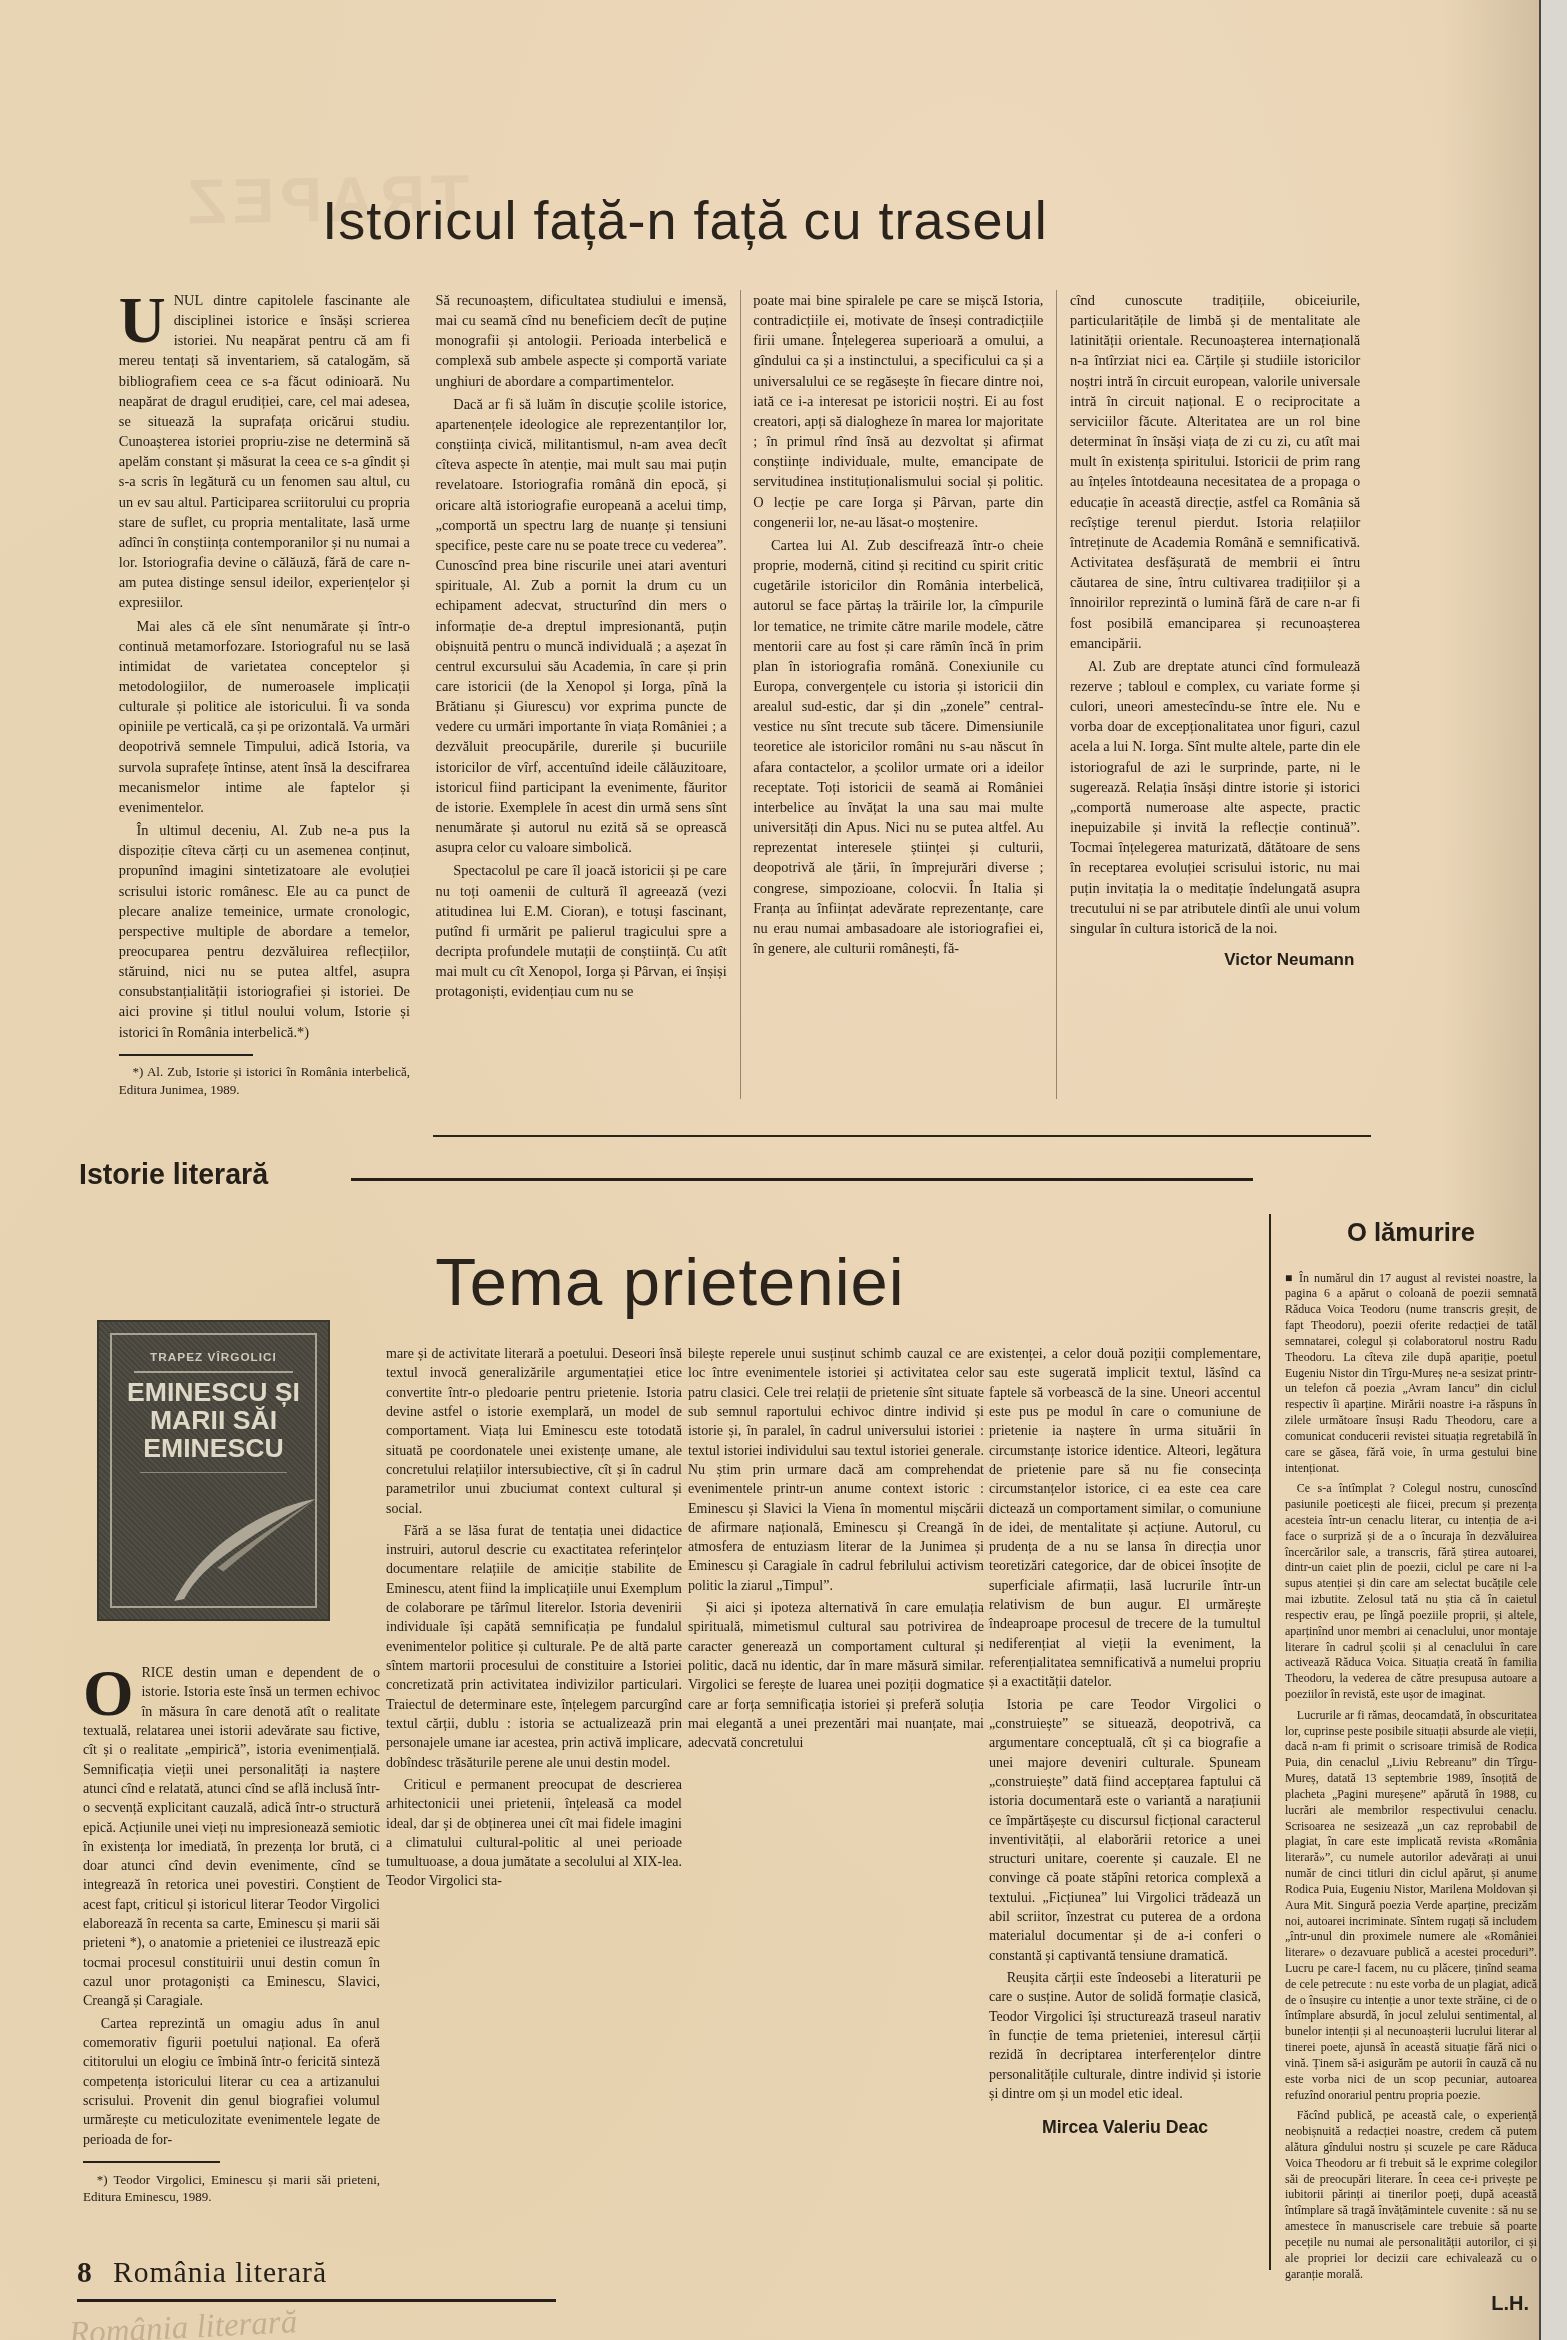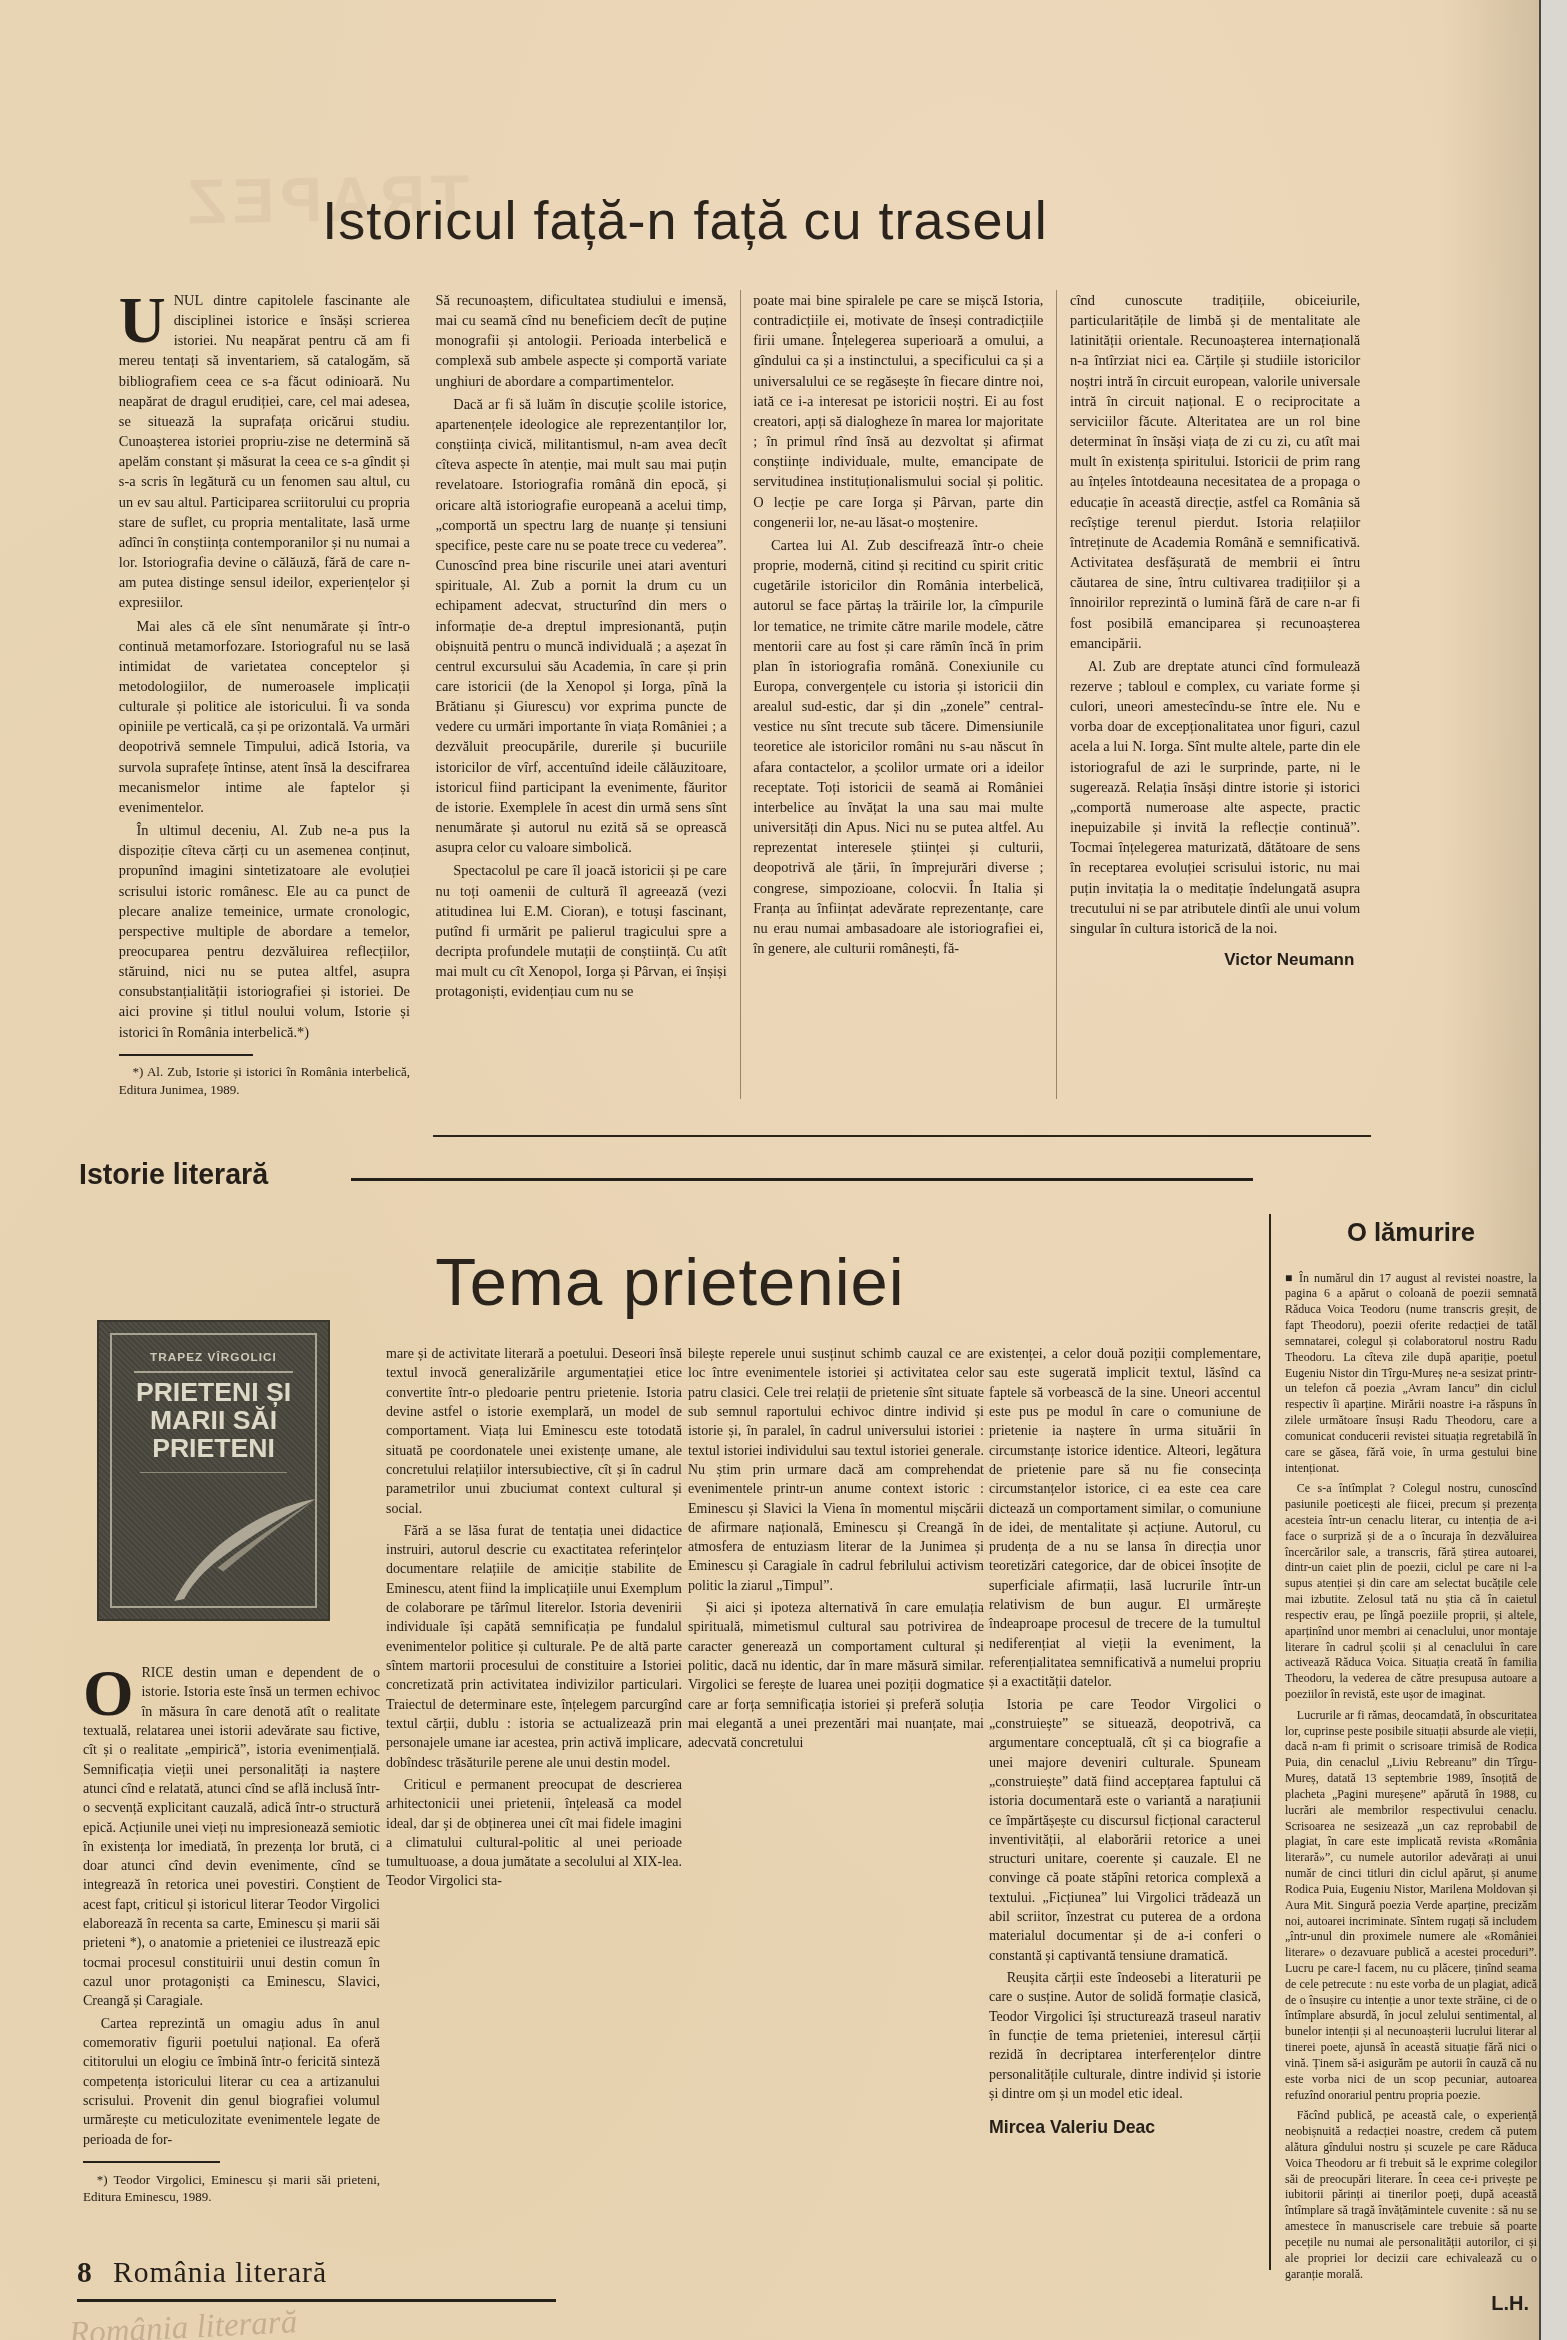--- a/index.html
+++ b/index.html
@@ -71,21 +71,21 @@
   .cover svg { position:absolute; right:9.9px; bottom:13.8px; }
   .colA { position:absolute; left:83px;  top:1663px; width:297px; }
   .colB { position:absolute; left:386px; top:1344px; width:296px; }
   .colC { position:absolute; left:688px; top:1344px; width:296px; }
   .colD { position:absolute; left:989px; top:1344px; width:272px; }
   .cols2 { text-align:justify; }
   .cols2 p { margin:0 0 3px; text-indent:17.7px; hyphens:auto; text-align:justify;
     font-size:14px; line-height:1.38; }
   .cols2 p.first { text-indent:0; }
   .sig2 { font-family:"Liberation Sans",sans-serif; font-weight:bold; font-size:17.7px;
-    text-align:left; margin-top:13.8px; }
+    text-align:center; margin-top:13.8px; }
   
   .notice-sep { position:absolute; left:1269px; top:1214px; height:1056px;
     border-left:2px solid #2a241c; }
   .notice { position:absolute; left:1285px; top:1218px; width:252px; }
   .notice h3 { margin:0 0 23.6px; text-align:center;
     font-family:"Liberation Sans",sans-serif; font-weight:bold; font-size:25.6px; }
   .notice p { margin:0 0 4.9px; font-size:12px; line-height:1.32; text-align:justify;
     text-indent:11.8px; hyphens:auto; }
   .notice p.first { text-indent:0; }
   .notice .nsig { text-align:right; font-family:"Liberation Sans",sans-serif;
@@ -134,21 +134,21 @@
 
   <div class="sec">Istorie literară</div>
   <div class="sec-rule"></div>
 
   <div class="t2">Tema prieteniei</div>
 
   <div class="cover">
     <div class="frame"></div>
     <div class="cauthor">TRAPEZ VÎRGOLICI</div>
     <div class="crule"></div>
-    <div class="ctitle">PRIETENI ȘI MARII SĂI PRIETENI</div>
+    <div class="ctitle">EMINESCU ȘI MARII SĂI EMINESCU</div>
     <div class="crule2"></div>
     <svg width="148" height="108" viewBox="0 0 150 110">
       <path d="M148 2 C110 8, 55 35, 22 78 C14 88, 8 98, 4 106 L14 104 C20 92, 30 80, 44 68 C80 40, 118 18, 148 2 Z" fill="#b9b3a1" opacity="0.9"></path>
       <path d="M148 2 C118 22, 80 46, 48 72 L54 76 C84 50, 120 24, 148 2 Z" fill="#8f8a7a"></path>
     </svg>
   </div>
 
   <div class="cols2">
     <div class="colA">
       <p class="first"><span class="dropcap">O</span><span>RICE destin uman e dependent de o istorie. Istoria este însă un termen echivoc în măsura în care denotă atît o realitate textuală, relatarea unei istorii adevărate sau fictive, cît și o realitate „empirică”, istoria evenimențială. Semnificația vieții unei personalități ia naștere atunci cînd e relatată, atunci cînd se află inclusă într-o secvență explicitant cauzală, adică într-o structură epică. Acțiunile unei vieți nu impresionează semiotic în existența lor imediată, în prezența lor brută, ci doar atunci cînd devin evenimente, cînd se integrează în retorica unei povestiri. Conștient de acest fapt, criticul și istoricul literar Teodor Virgolici elaborează în recenta sa carte, Eminescu și marii săi prieteni *), o anatomie a prieteniei ce ilustrează epic tocmai procesul constituirii unui destin comun în cazul unor protagoniști ca Eminescu, Slavici, Creangă și Caragiale.</span></p>

